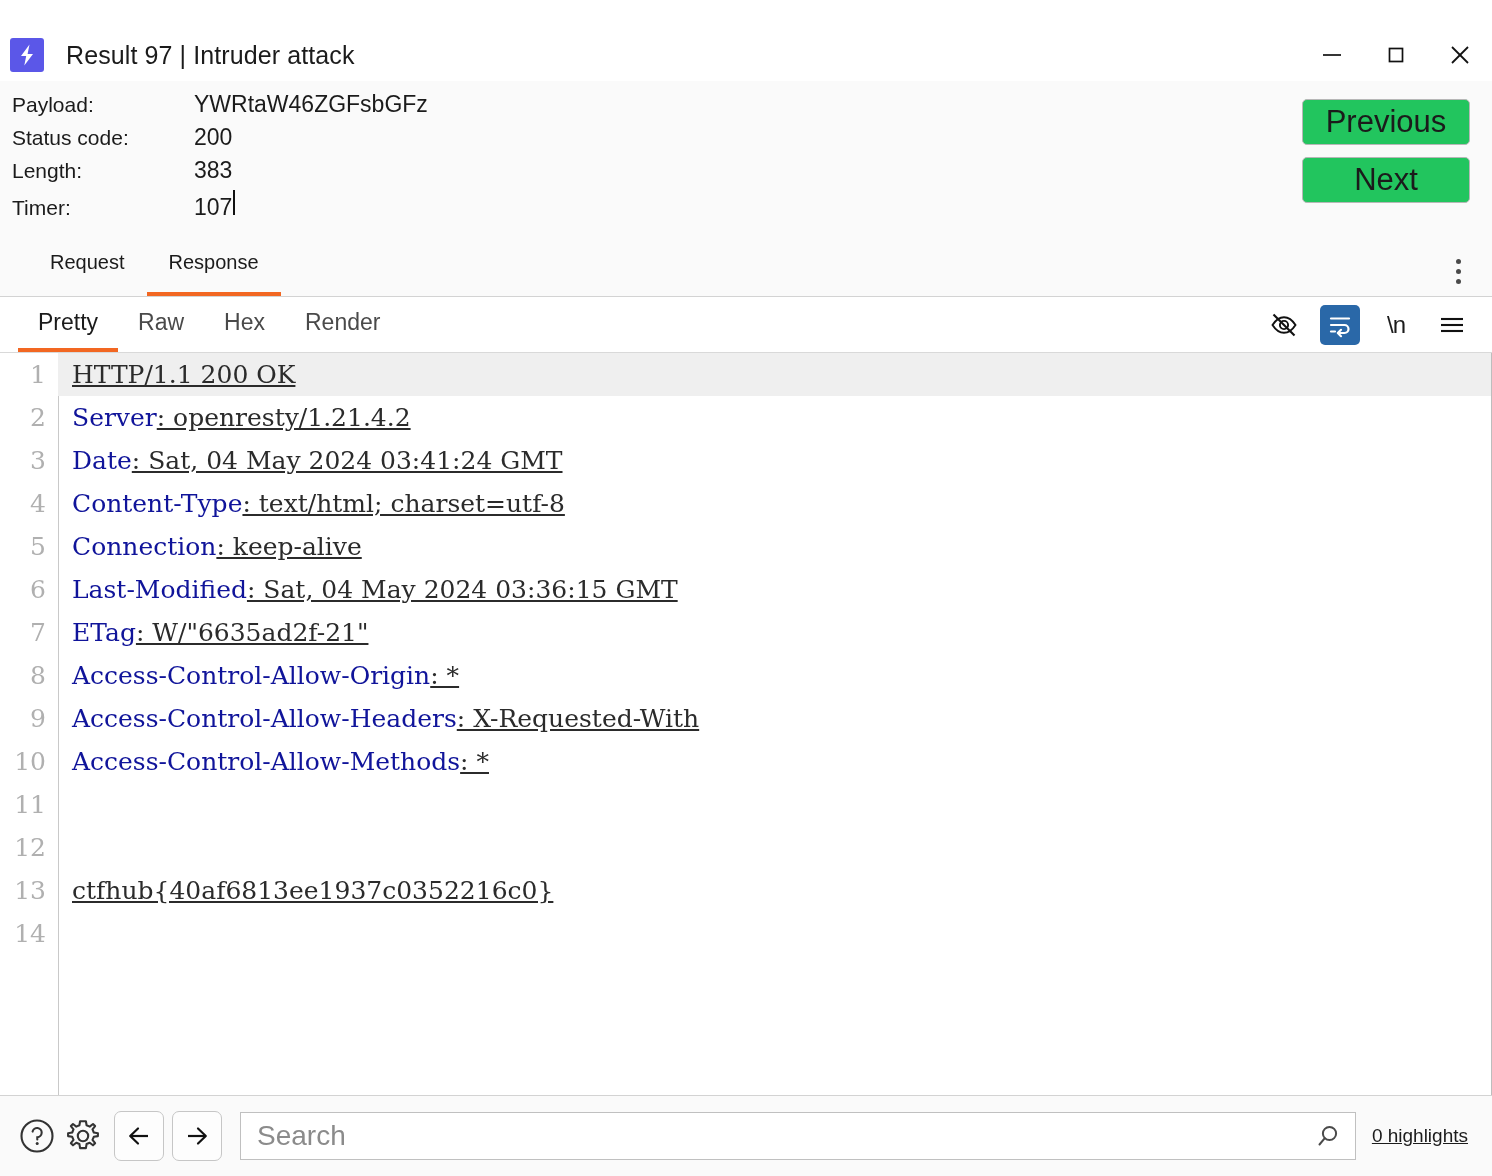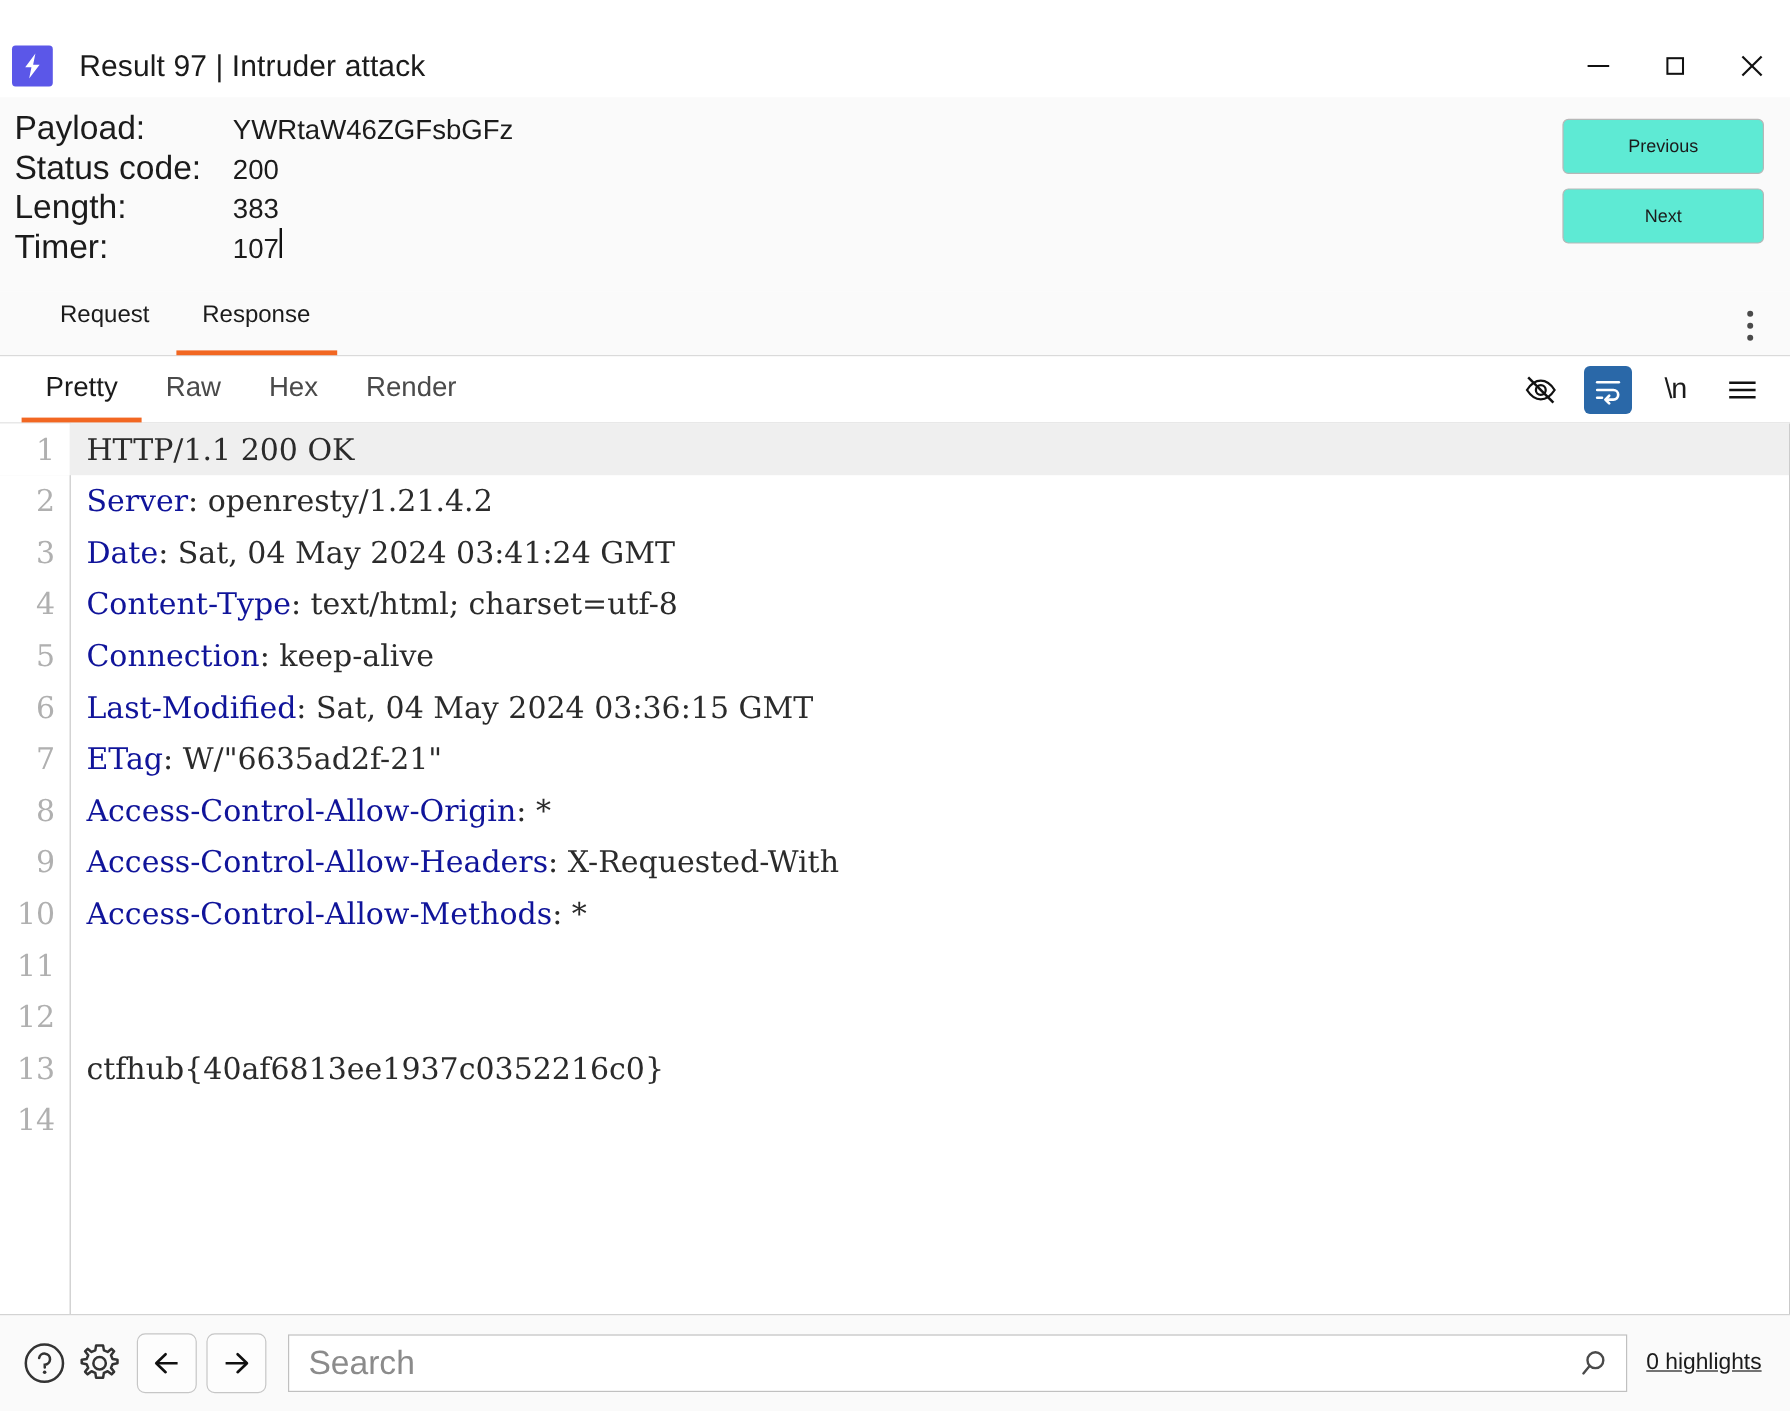--- a/index.html
+++ b/index.html
@@ -78,21 +78,21 @@
   .info-rows {
     font-size: 0;
   }
   .info-row {
     display: flex;
     align-items: baseline;
     height: 33px;
   }
   .info-label {
     width: 182px;
-    font-size: 28px;
+    font-size: 21px;
     color: #1b1b1b;
     white-space: nowrap;
   }
   .info-value {
     font-size: 23px;
     color: #1b1b1b;
     white-space: nowrap;
     position: relative;
   }
   .caret {
@@ -106,25 +106,25 @@
   .nav-buttons {
     position: absolute;
     right: 22px;
     top: 18px;
     width: 168px;
   }
   .nav-btn {
     display: block;
     width: 168px;
     height: 46px;
-    background: #5eead4;
+    background: #22c55e;
     border: 1px solid #b7b7b7;
     border-radius: 5px;
     font-family: "Liberation Sans", sans-serif;
-    font-size: 15px;
+    font-size: 31px;
     color: #1b1b1b;
     cursor: pointer;
     padding: 0;
   }
   .nav-btn + .nav-btn { margin-top: 12px; }
 
   
   .msg-tabs {
     position: relative;
     height: 54px;
@@ -285,21 +285,21 @@
     user-select: none;
   }
   .ltext {
     padding-left: 14px;
     color: #2b2b2b;
     font-family: "DejaVu Serif", "Liberation Serif", serif;
     font-size: 25px;
     white-space: pre;
   }
   .hkey { color: #10149a; }
-  .hval { color: #2b2b2b; }
+  .hval { color: #2b2b2b; text-decoration: underline; }
 
   
   .bottom-bar {
     position: absolute;
     left: 0;
     right: 0;
     bottom: 0;
     height: 81px;
     background: #fafafa;
     border-top: 1px solid #d3d3d3;

